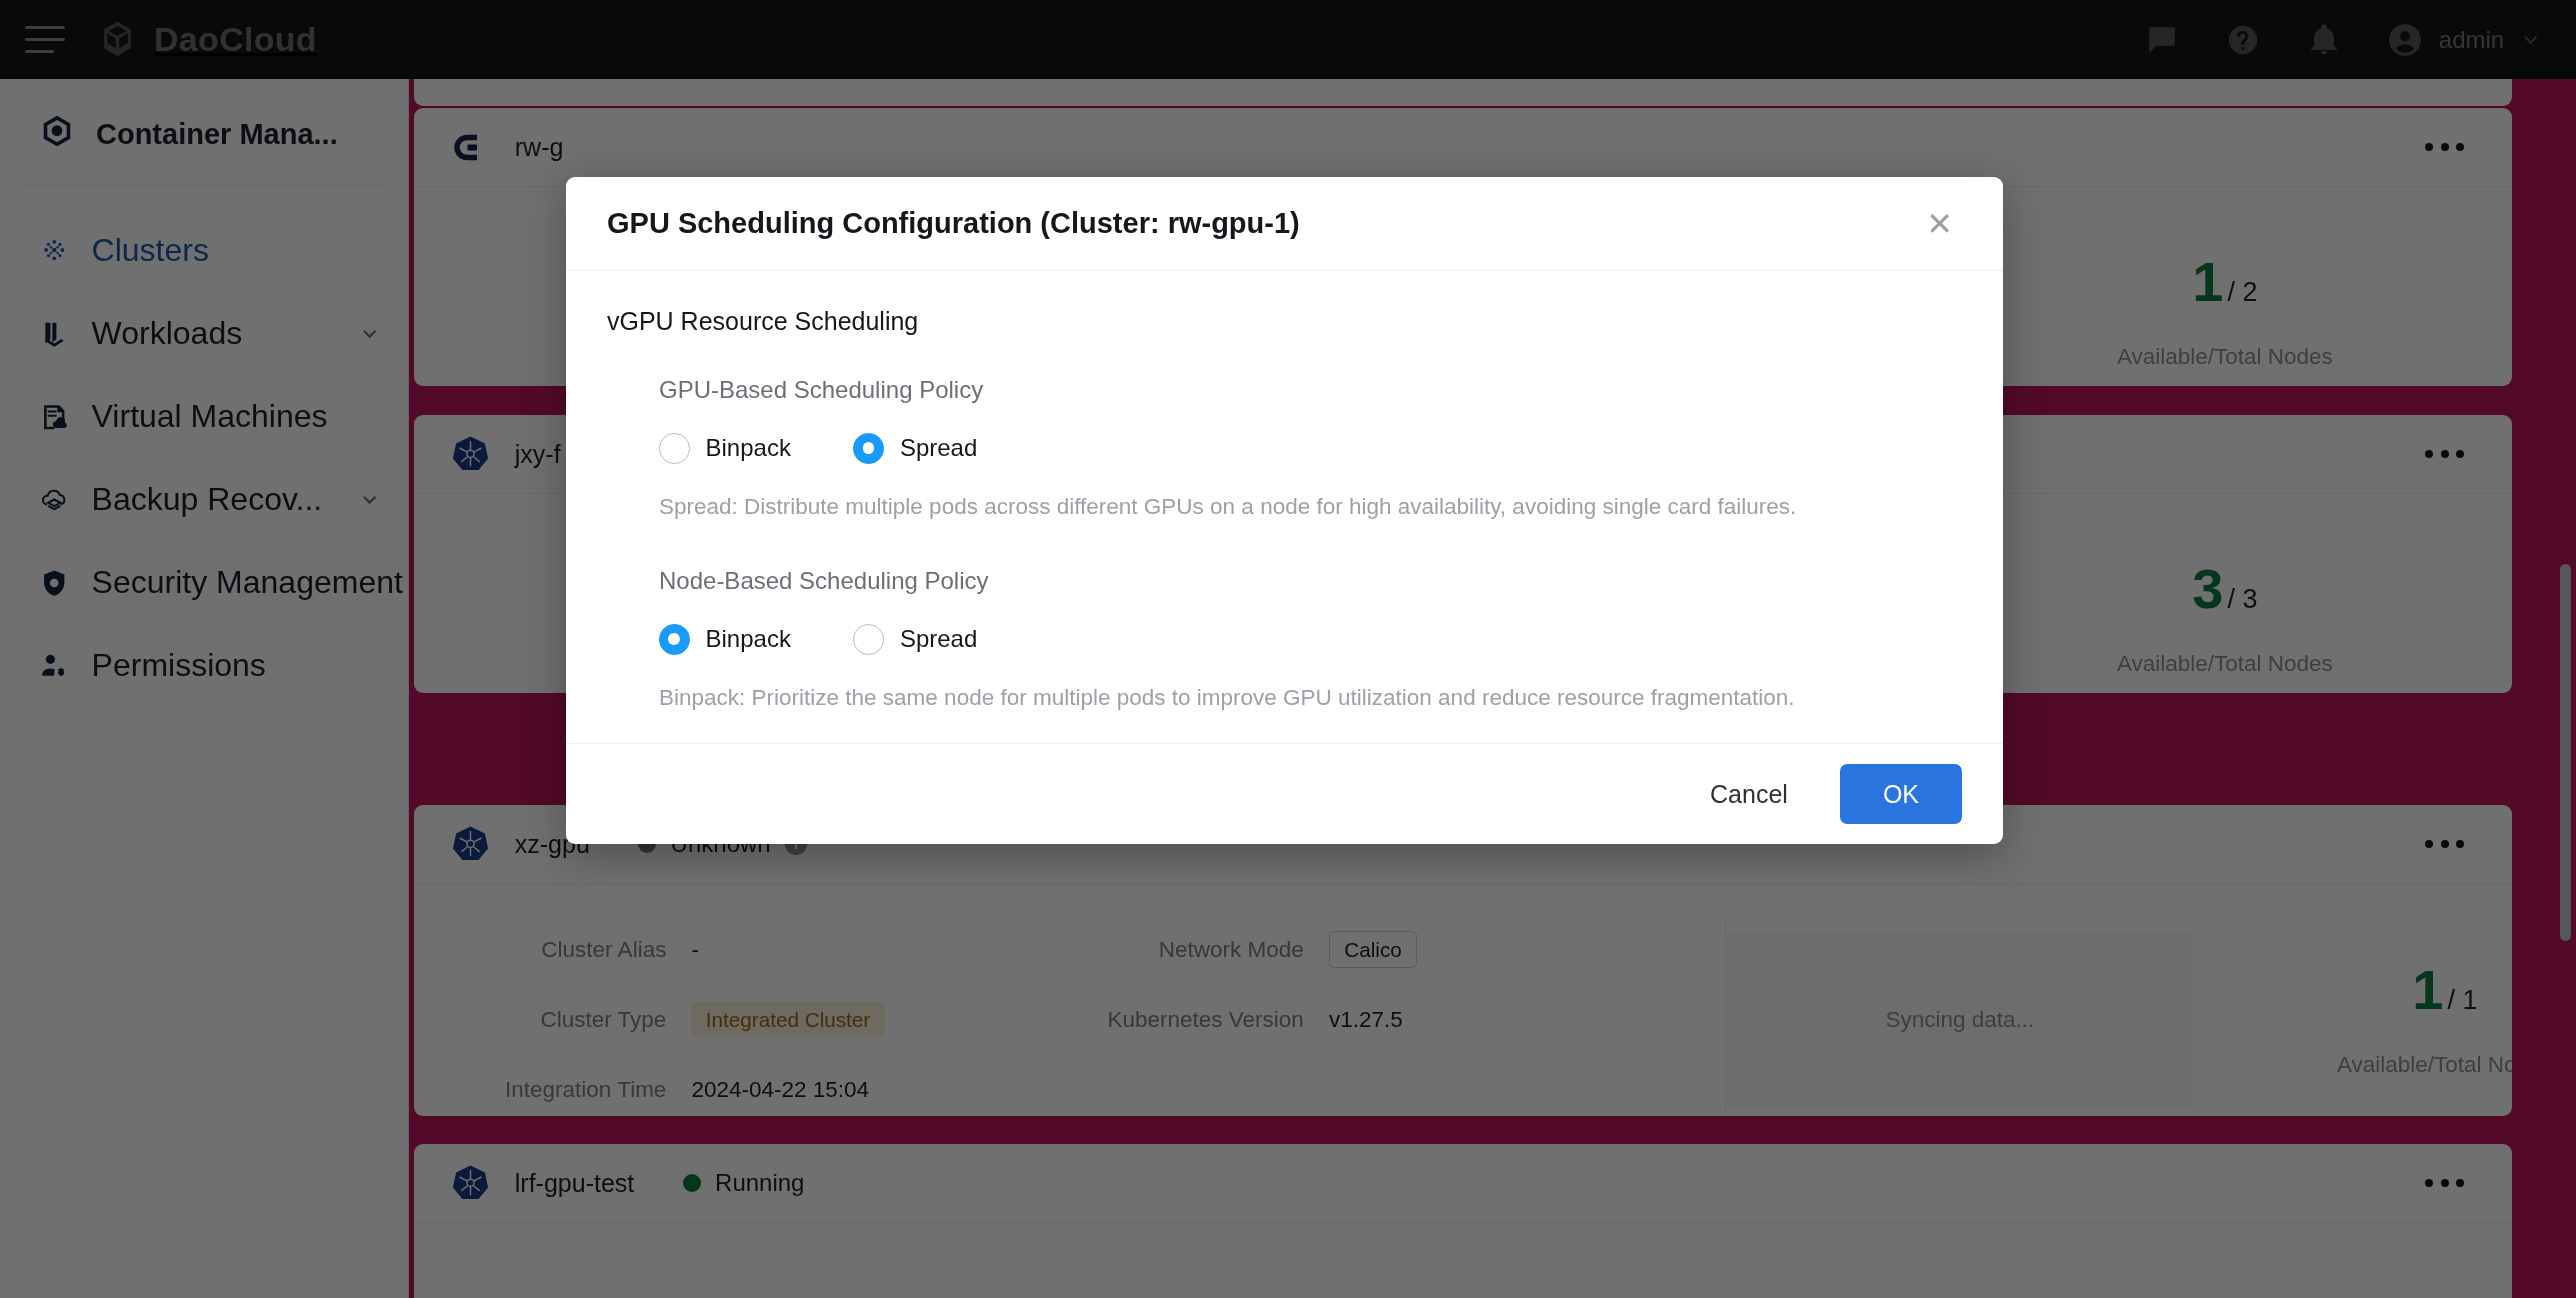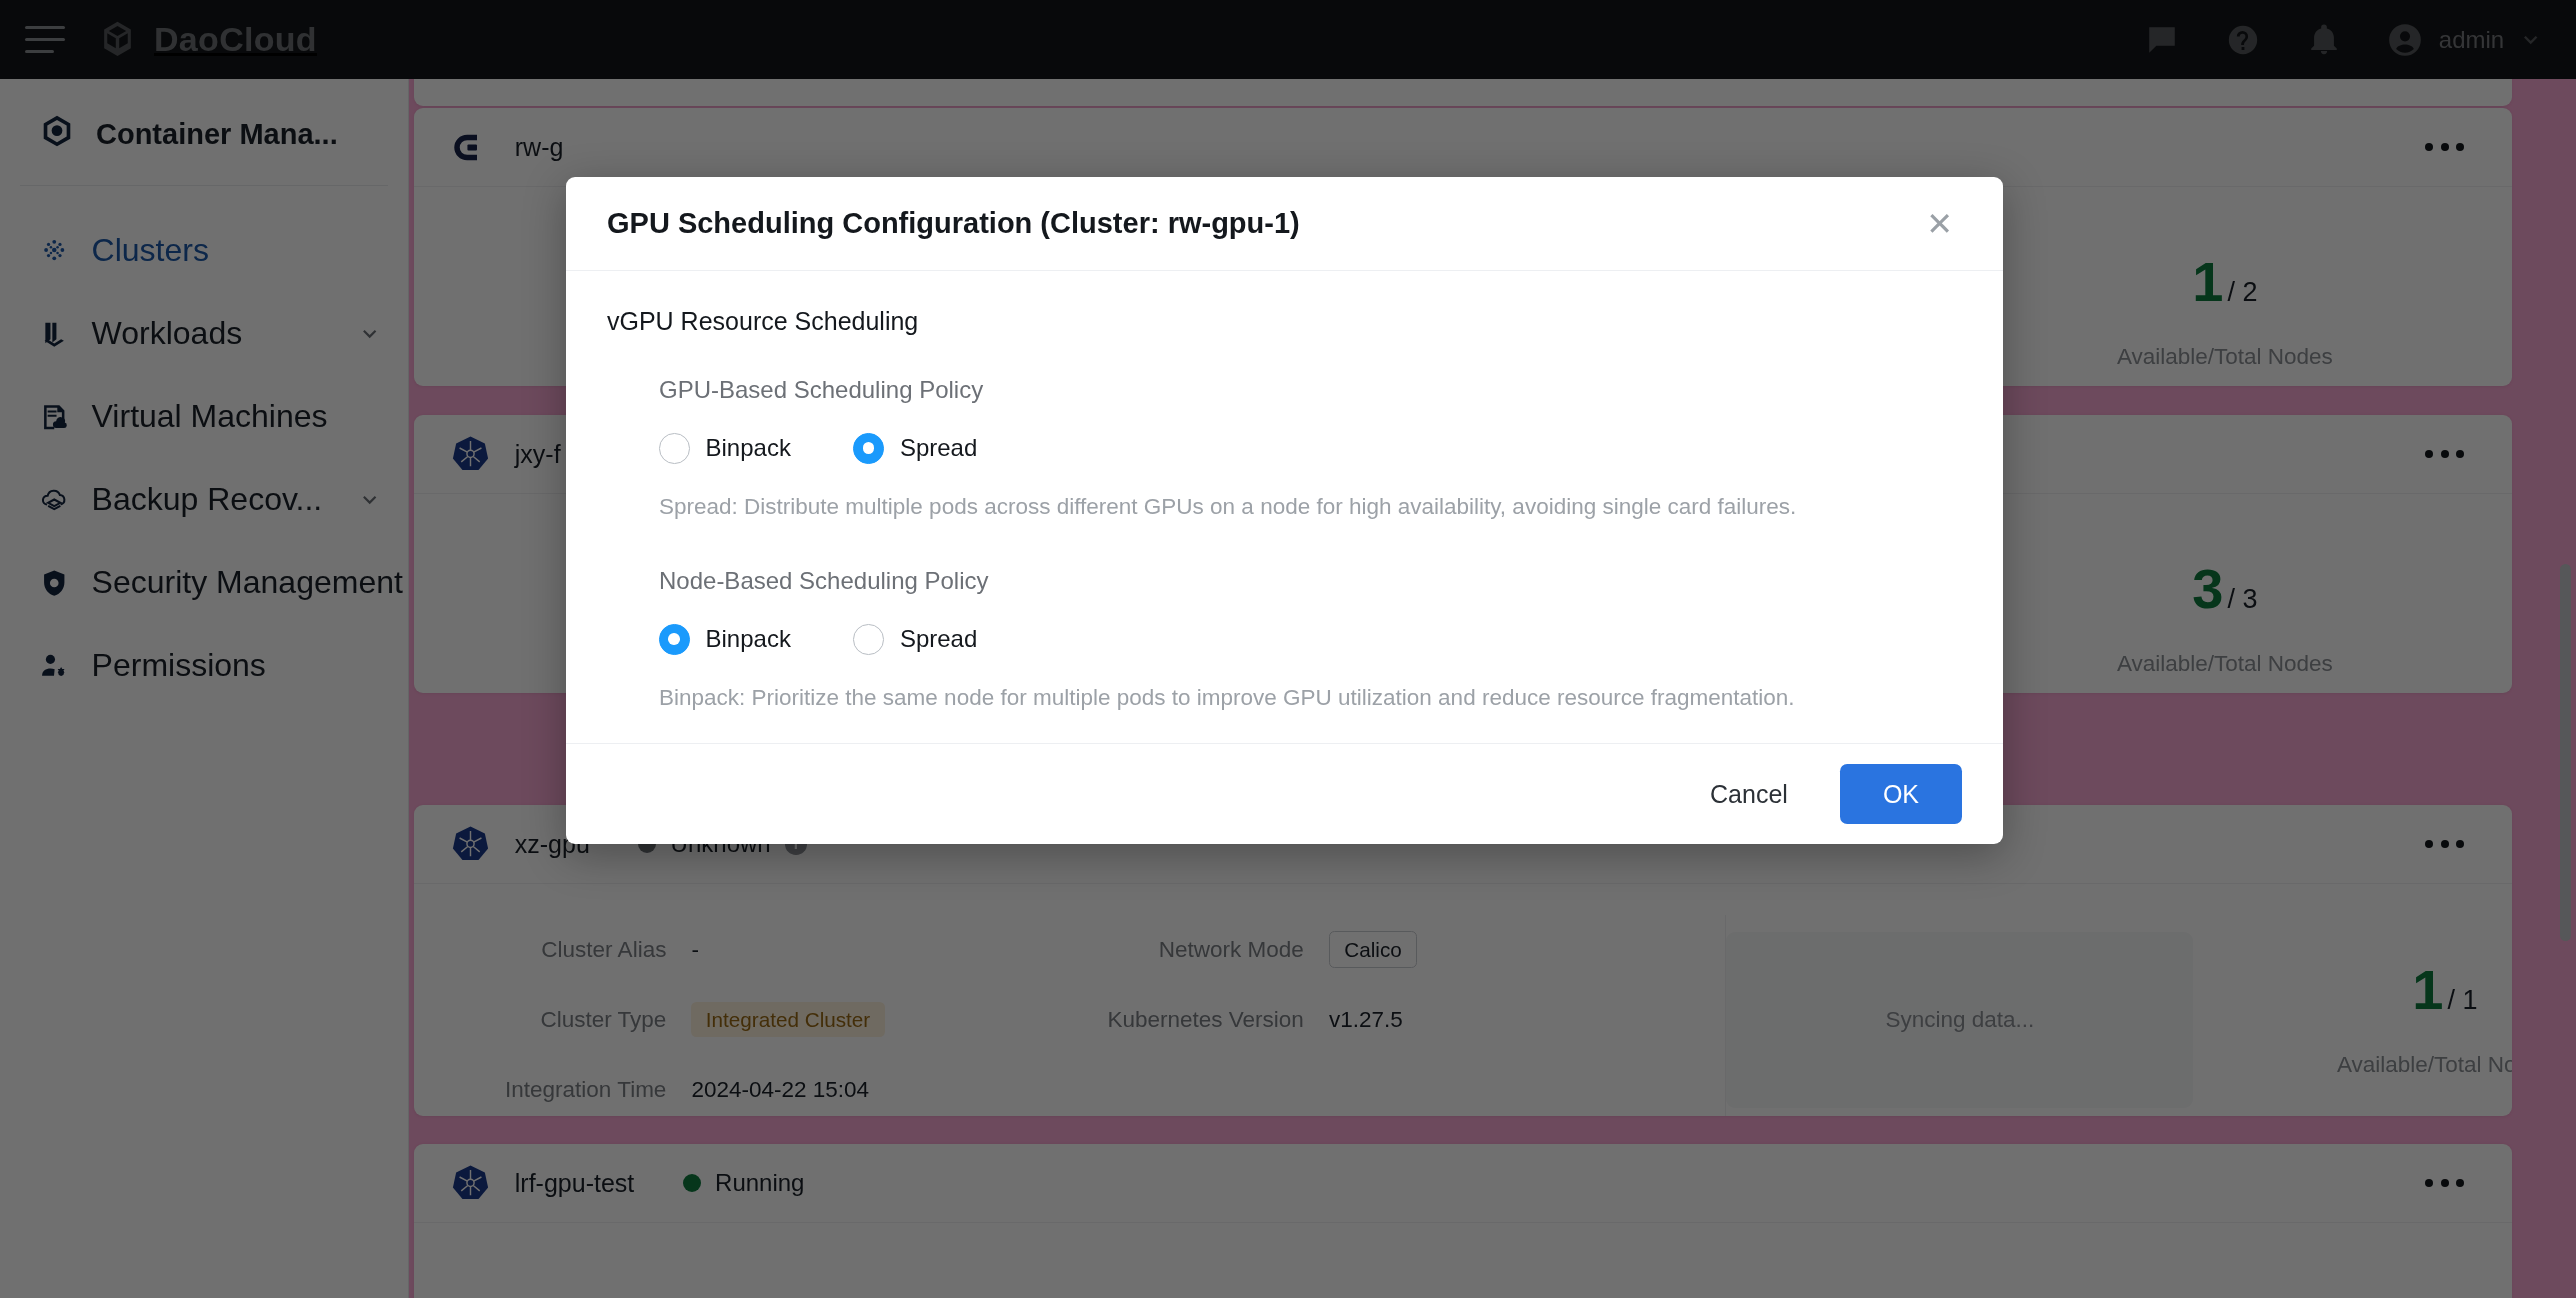--- a/index.html
+++ b/index.html
@@ -55,21 +55,21 @@
     font-size: 32px; color: #1b2129; cursor: pointer;
   }
   .sb-item.active { color: #1e5aa8; }
   .sb-item .sb-label { flex: 1; white-space: nowrap; }
   .sb-ico { width: 32px; height: 32px; display:flex; align-items:center; justify-content:center; flex: 0 0 32px; }
 
   
   .main {
     position: absolute; top: 79px; left: 409px;
     width: 2167px; height: 1220px;
-    background: #f9a8d4; overflow: hidden;
+    background: #be185d; overflow: hidden;
   }
   .card {
     position: absolute; left: 5.4px; width: 2098px;
     background: #ffffff; border-radius: 9px;
     box-shadow: 0 0.9px 3.6px rgba(0,0,0,.07);
     overflow: hidden;
   }
   .card-head {
     height: 79px; display: flex; align-items: center;
     padding: 0 36px; gap: 23.4px;

